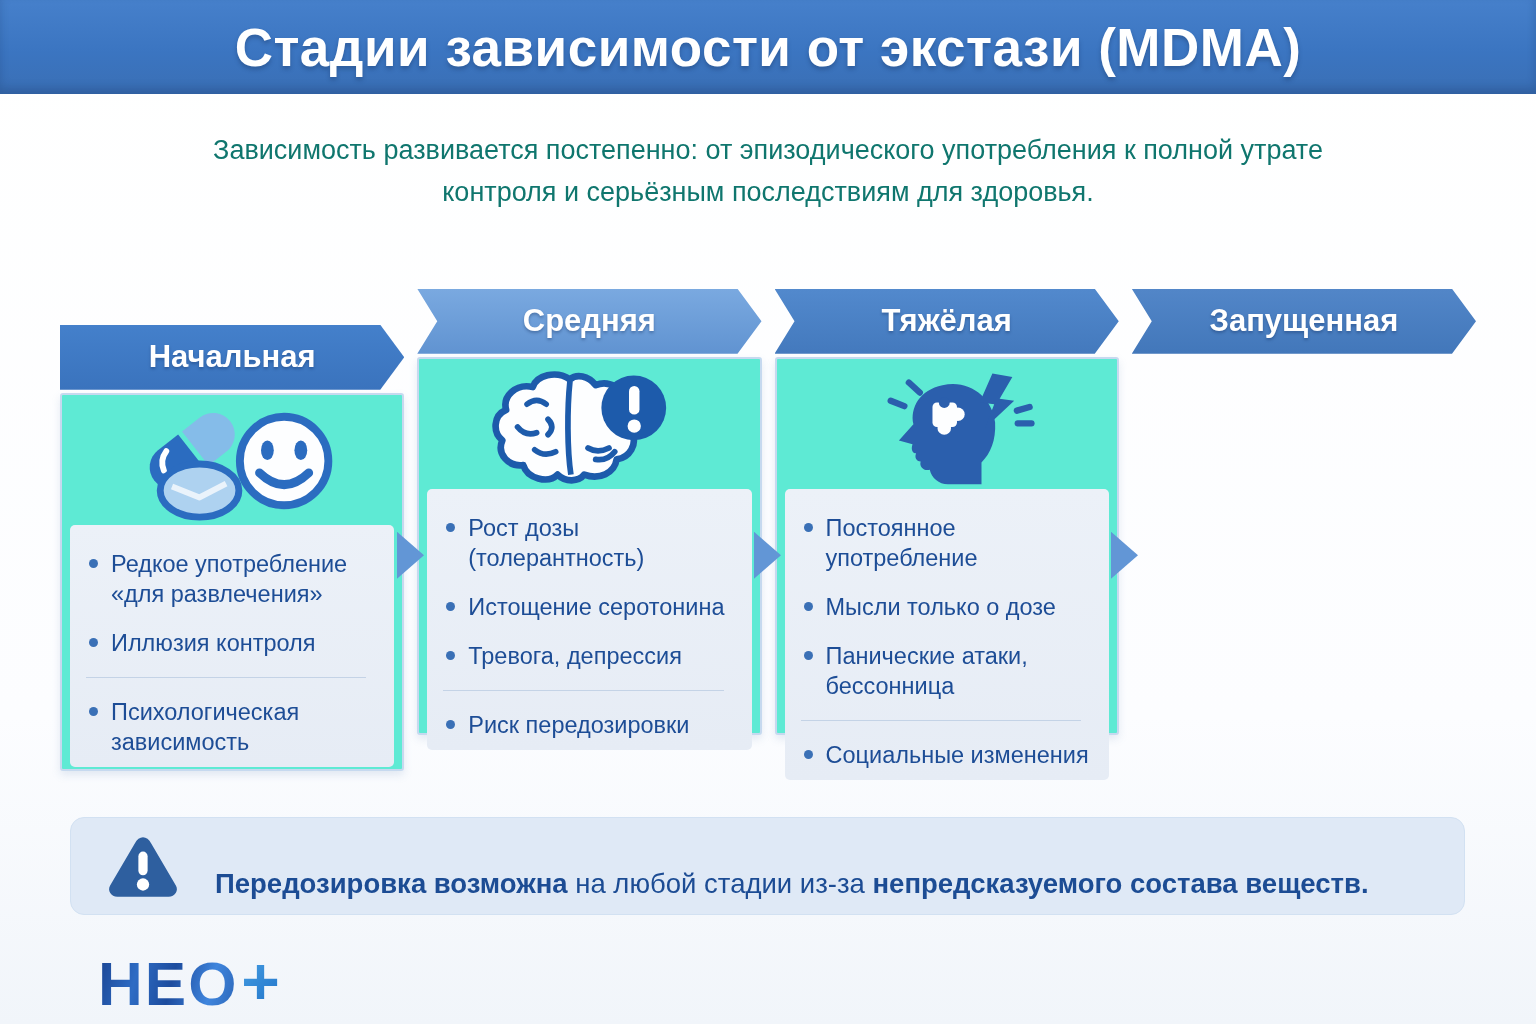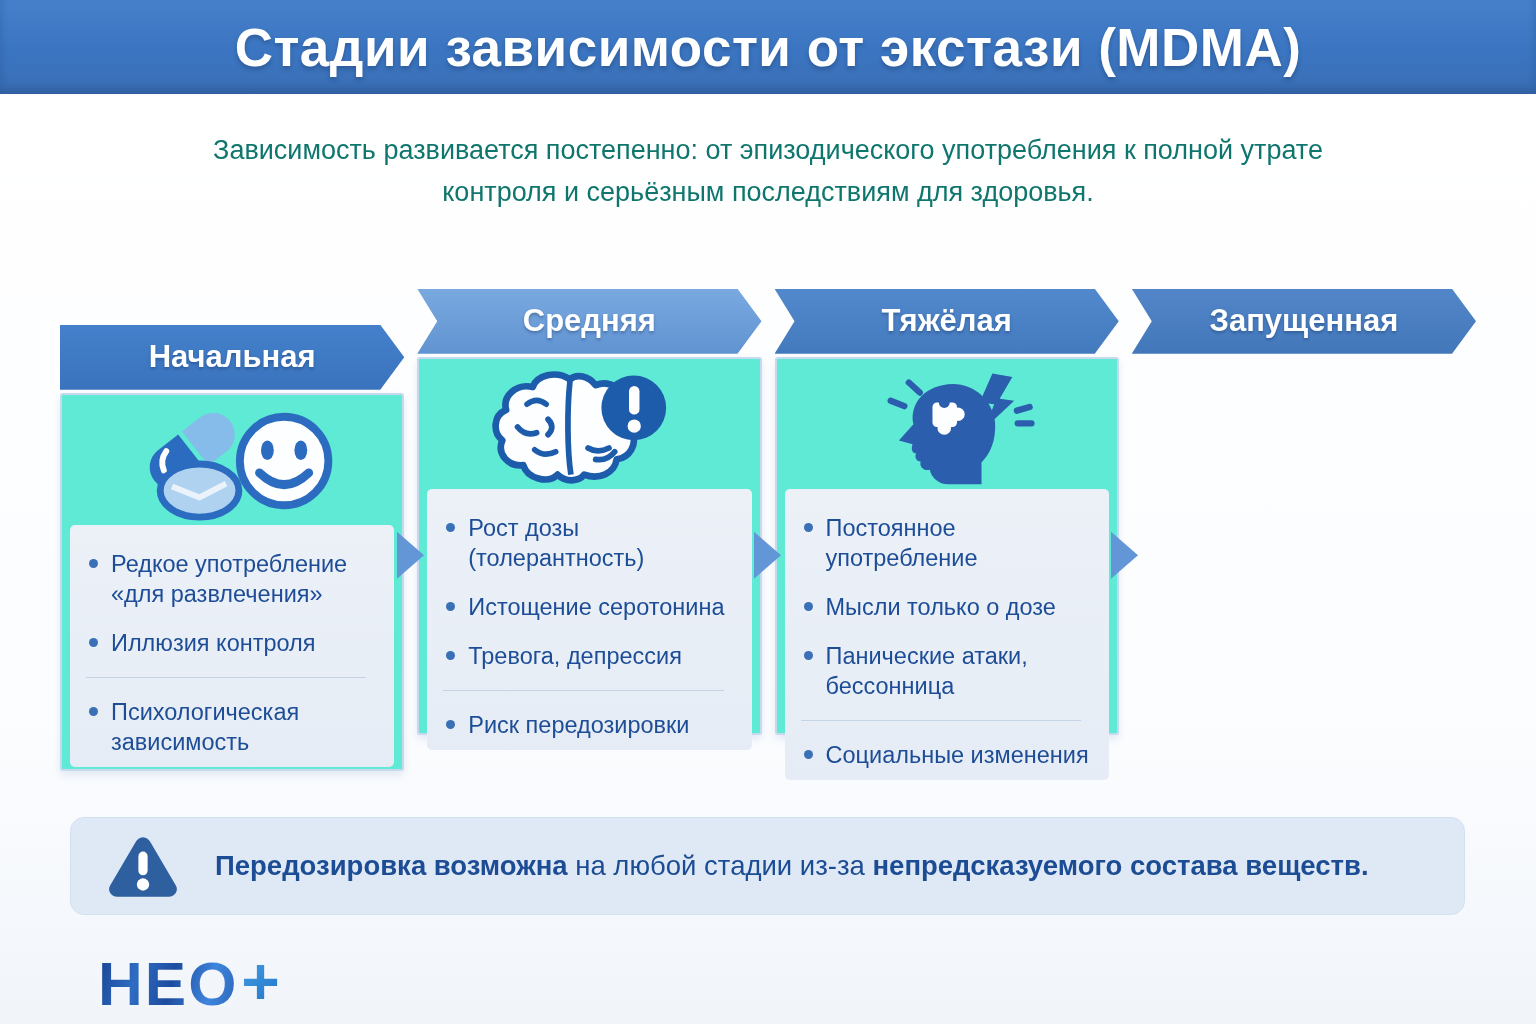--- a/index.html
+++ b/index.html
@@ -64,21 +64,21 @@
   }
   .item-divider { border:none; height:1px; background:#c4d3e6; margin:3px 12px 19px 2px; }
   .gap-arrow {
     position:absolute; top:243px; width:27px; height:47px; background:#6296d6;
     clip-path:polygon(0 0, 100% 50%, 0 100%);
   }
   .ga1 { left:337px; } .ga2 { left:694px; } .ga3 { left:1051px; }
   .warning {
     margin:46px 71px 0 70px; min-height:94px;
     background:#dfe9f6; border:1px solid #d2e1f2; border-radius:14px;
-    padding:14px 34px; display:flex; align-items:center; gap:34px;
+    padding:14px 34px; display:flex; align-items:flex-end; gap:34px;
   }
   .warning-text { font-size:27.5px; color:#1c4c94; }
   .warning-text b { font-weight:bold; }
   .logo { margin:36px 0 0 98px; display:flex; align-items:center; }
   .logo-text {
     font-size:62px; font-weight:bold; letter-spacing:2px; line-height:1;
     background:linear-gradient(105deg,#1a4391 0%,#2e6cc4 28%,#1d4c9e 52%,#3f85dd 78%,#2a63b4 100%);
     -webkit-background-clip:text; background-clip:text; color:transparent;
   }
   .logo-plus {

